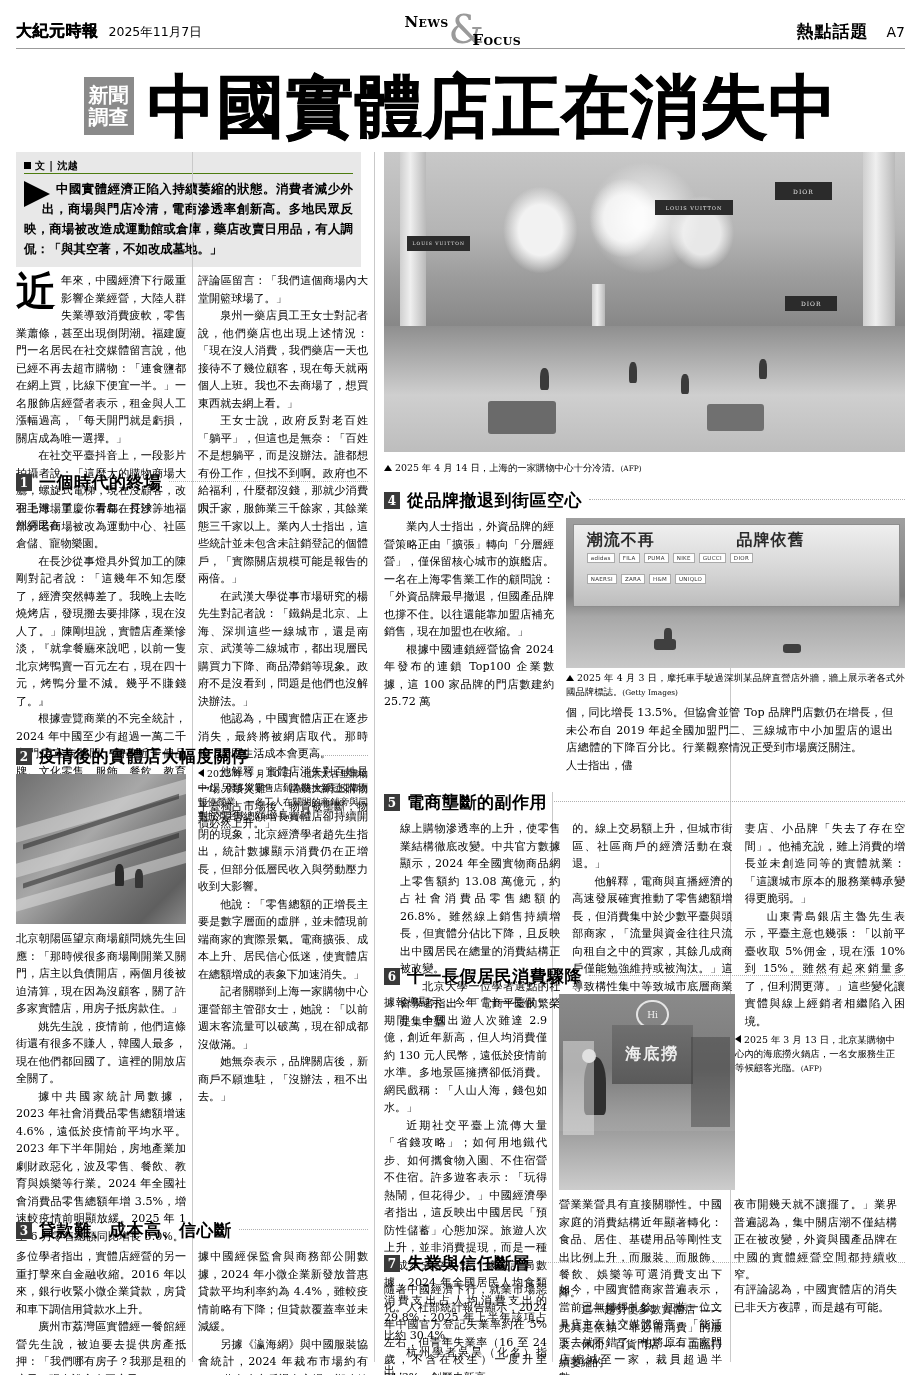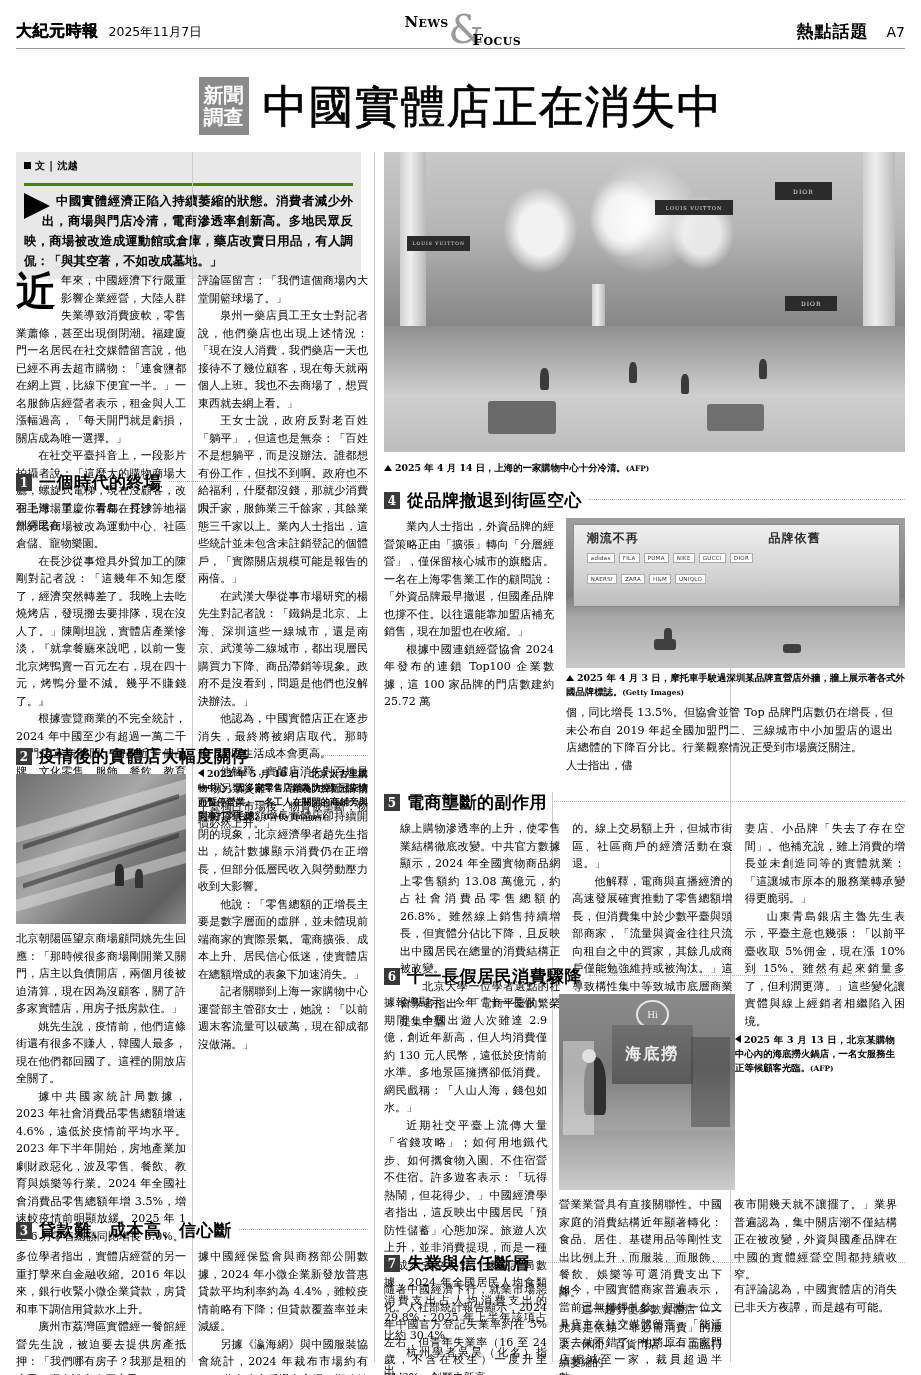--- a/index.html
+++ b/index.html
@@ -65,21 +65,21 @@
   .badge{
     background:#8a8a8a; color:#fff;
     width:50px; height:58px;
     display:flex; flex-direction:column; align-items:center; justify-content:center;
     font-family:"DejaVu Serif","Liberation Serif",serif;
     font-size:20px; font-weight:bold; line-height:1.12;
     letter-spacing:0px;
   }
   .headline{
     font-family:"DejaVu Serif","Liberation Serif",serif;
-    font-size:45px; font-weight:normal; line-height:1;
+    font-size:68px; font-weight:bold; line-height:1;
     letter-spacing:1px; white-space:nowrap;
     -webkit-text-stroke:0.7px #000;
   }
 
   
   .grid{
     position:absolute; left:16px; top:152px;
     width:889px; height:1210px;
   }
 
@@ -91,21 +91,21 @@
     position:absolute; top:0; width:1px; background:#c9c9c9;
   }
 
   
   .intro{
     background:#e8e8e8; padding:7px 8px 8px 8px; width:345px;
     box-sizing:border-box;
   }
   .byline{
     font-size:10px; font-weight:bold; letter-spacing:0.4px;
-    padding-bottom:10px; border-bottom:3px solid #4d7c0f; margin-bottom:5px;
+    padding-bottom:0; border-bottom:1px solid #4d7c0f; margin-bottom:5px;
   }
   .byline .sq{display:inline-block;width:7px;height:7px;background:#000;margin-right:4px;}
   .intro-text{
     font-family:"DejaVu Serif","Liberation Serif",serif;
     font-size:12.4px; line-height:1.62; font-weight:bold;
     text-align:justify; text-justify:inter-character;
   }
   .arrow{
     float:left; width:26px; height:26px; background:#000; margin:2px 6px 0 0;
     clip-path:polygon(0 0, 0 100%, 100% 50%);
@@ -149,21 +149,20 @@
     flex:1 1 auto; height:1px; min-width:6px;
     border-bottom:1.5px dotted #b0b0b0; margin-bottom:3px;
   }
 
   
   .photo{position:relative; background:#5e5e5e; overflow:hidden;}
   .cap{
     font-family:"DejaVu Serif","Liberation Serif",serif;
     font-size:9.4px; line-height:1.5; margin-top:3px;
     text-align:justify;
-    font-weight:bold;
   }
   .cap .src{font-size:7.4px;}
   .tri-up{display:inline-block;width:0;height:0;border-left:4px solid transparent;border-right:4px solid transparent;border-bottom:6px solid #000;margin-right:3px;}
   .tri-left{display:inline-block;width:0;height:0;border-top:4px solid transparent;border-bottom:4px solid transparent;border-right:6px solid #000;margin-right:3px;}
 
   
   .ph-mall{
     background:
       radial-gradient(circle at 50% 22%, rgba(255,255,255,.85) 0 3%, rgba(255,255,255,0) 16%),
       radial-gradient(ellipse 60px 70px at 30% 26%, #f2f2f2 0 36%, rgba(240,240,240,0) 62%),
@@ -182,21 +181,21 @@
   .ph-street{
     background:linear-gradient(180deg,#9f9f9f 0%,#8c8c8c 30%,#7d7d7d 52%,#a8a8a8 66%,#c4c4c4 100%);
   }
   .ph-street .billboard{
     position:absolute; left:2%; top:4%; width:96%; height:54%;
     background:linear-gradient(180deg,#efefef,#d4d4d4 60%,#bdbdbd);
     border:1px solid #8d8d8d;
   }
   .ph-street .bbtitle{
     position:absolute; left:4%; top:6%; color:#2a2a2a; font-weight:bold;
-    font-family:"DejaVu Serif",serif; font-size:12px; letter-spacing:1px;
+    font-family:"DejaVu Serif",serif; font-size:16px; letter-spacing:1px;
   }
   .ph-street .logorow{position:absolute;left:4%;right:4%;display:flex;gap:4px;flex-wrap:wrap;}
   .ph-street .lg{
     background:#fff; border:1px solid #aaa; color:#333;
     font-size:5.5px; padding:1px 3px; letter-spacing:.3px;
   }
   .ph-street .road{position:absolute;left:0;right:0;bottom:0;height:30%;background:linear-gradient(180deg,#acacac,#c9c9c9);}
   .ph-street .rider{position:absolute;background:#3f3f3f;border-radius:3px;}
 
   .ph-escal{
@@ -333,20 +332,21 @@
       <div style="display:flex; gap:12px; margin-top:6px;">
         <div class="txt" style="width:170px;">
           <p class="noind">北京朝陽區望京商場顧問姚先生回應：「那時候很多商場剛開業又關門，店主以負債開店，兩個月後被迫清算，現在因為沒顧客，關了許多家實體店，用房子抵房款住。」</p>
           <p>姚先生說，疫情前，他們這條街還有很多不賺人，韓國人最多，現在他們都回國了。這裡的開放店全關了。</p>
           <p>據中共國家統計局數據，2023 年社會消費品零售總額增速 4.6%，遠低於疫情前平均水平。2023 年下半年開始，房地產業加劇財政惡化，波及零售、餐飲、教育與娛樂等行業。2024 年全國社會消費品零售總額年增 3.5%，增速較疫情前明顯放緩。2025 年 1 至 6 月零售總額同比增長 5.0%。</p>
         </div>
         <div class="txt" style="width:170px;margin-top:-122px;">
           <p class="noind">對於零售總額增長實體店卻持續開閉的現象，北京經濟學者趙先生指出，統計數據顯示消費仍在正增長，但部分低層民收入與勞動壓力收到大影響。</p>
           <p>他說：「零售總額的正增長主要是數字層面的虛胖，並未體現前端商家的實際景氣。電商擴張、成本上升、居民信心低迷，使實體店在總額增成的表象下加速消失。」</p>
           <p>記者關聯到上海一家購物中心運營部主管邵女士，她說：「以前週末客流量可以破萬，現在卻成都沒做滿。」</p>
+          <p>她無奈表示，品牌關店後，新商戶不願進駐，「沒辦法，租不出去。」</p>
         </div>
       </div>
     </div>
 
     <div style="position:absolute;left:0;top:1060px;width:352px;">
       <div class="sec">
         <span class="num">3</span>
         <span class="t">貸款難、成本高、信心斷</span>
         <span class="dots"></span>
       </div>
@@ -391,21 +391,21 @@
       <div style="display:flex; gap:12px;">
         <div class="txt" style="width:170px;">
           <p>業內人士指出，外資品牌的經營策略正由「擴張」轉向「分層經營」，僅保留核心城市的旗艦店。一名在上海零售業工作的顧問說：「外資品牌最早撤退，但國產品牌也撐不住。以往還能靠加盟店補充銷售，現在加盟也在收縮。」</p>
           <p>根據中國連鎖經營協會 2024 年發布的連鎖 Top100 企業數據，這 100 家品牌的門店數建約 25.72 萬</p>
         </div>
         <div style="width:339px;">
 
           <div class="photo ph-street" style="width:339px;height:150px;">
             <div class="billboard">
               <div class="bbtitle"><span>潮流不再</span></div>
-              <div class="bbtitle" style="left:50%;margin-left:32px;"><span>品牌依舊</span></div>
+              <div class="bbtitle" style="left:50%;"><span>品牌依舊</span></div>
               <div class="logorow" style="top:34%;">
                 <span class="lg">adidas</span>
                 <span class="lg">FILA</span>
                 <span class="lg">PUMA</span>
                 <span class="lg">NIKE</span>
                 <span class="lg">GUCCI</span>
                 <span class="lg">DIOR</span>
               </div>
               <div class="logorow" style="top:60%;">
                 <span class="lg">NAERSI</span>

